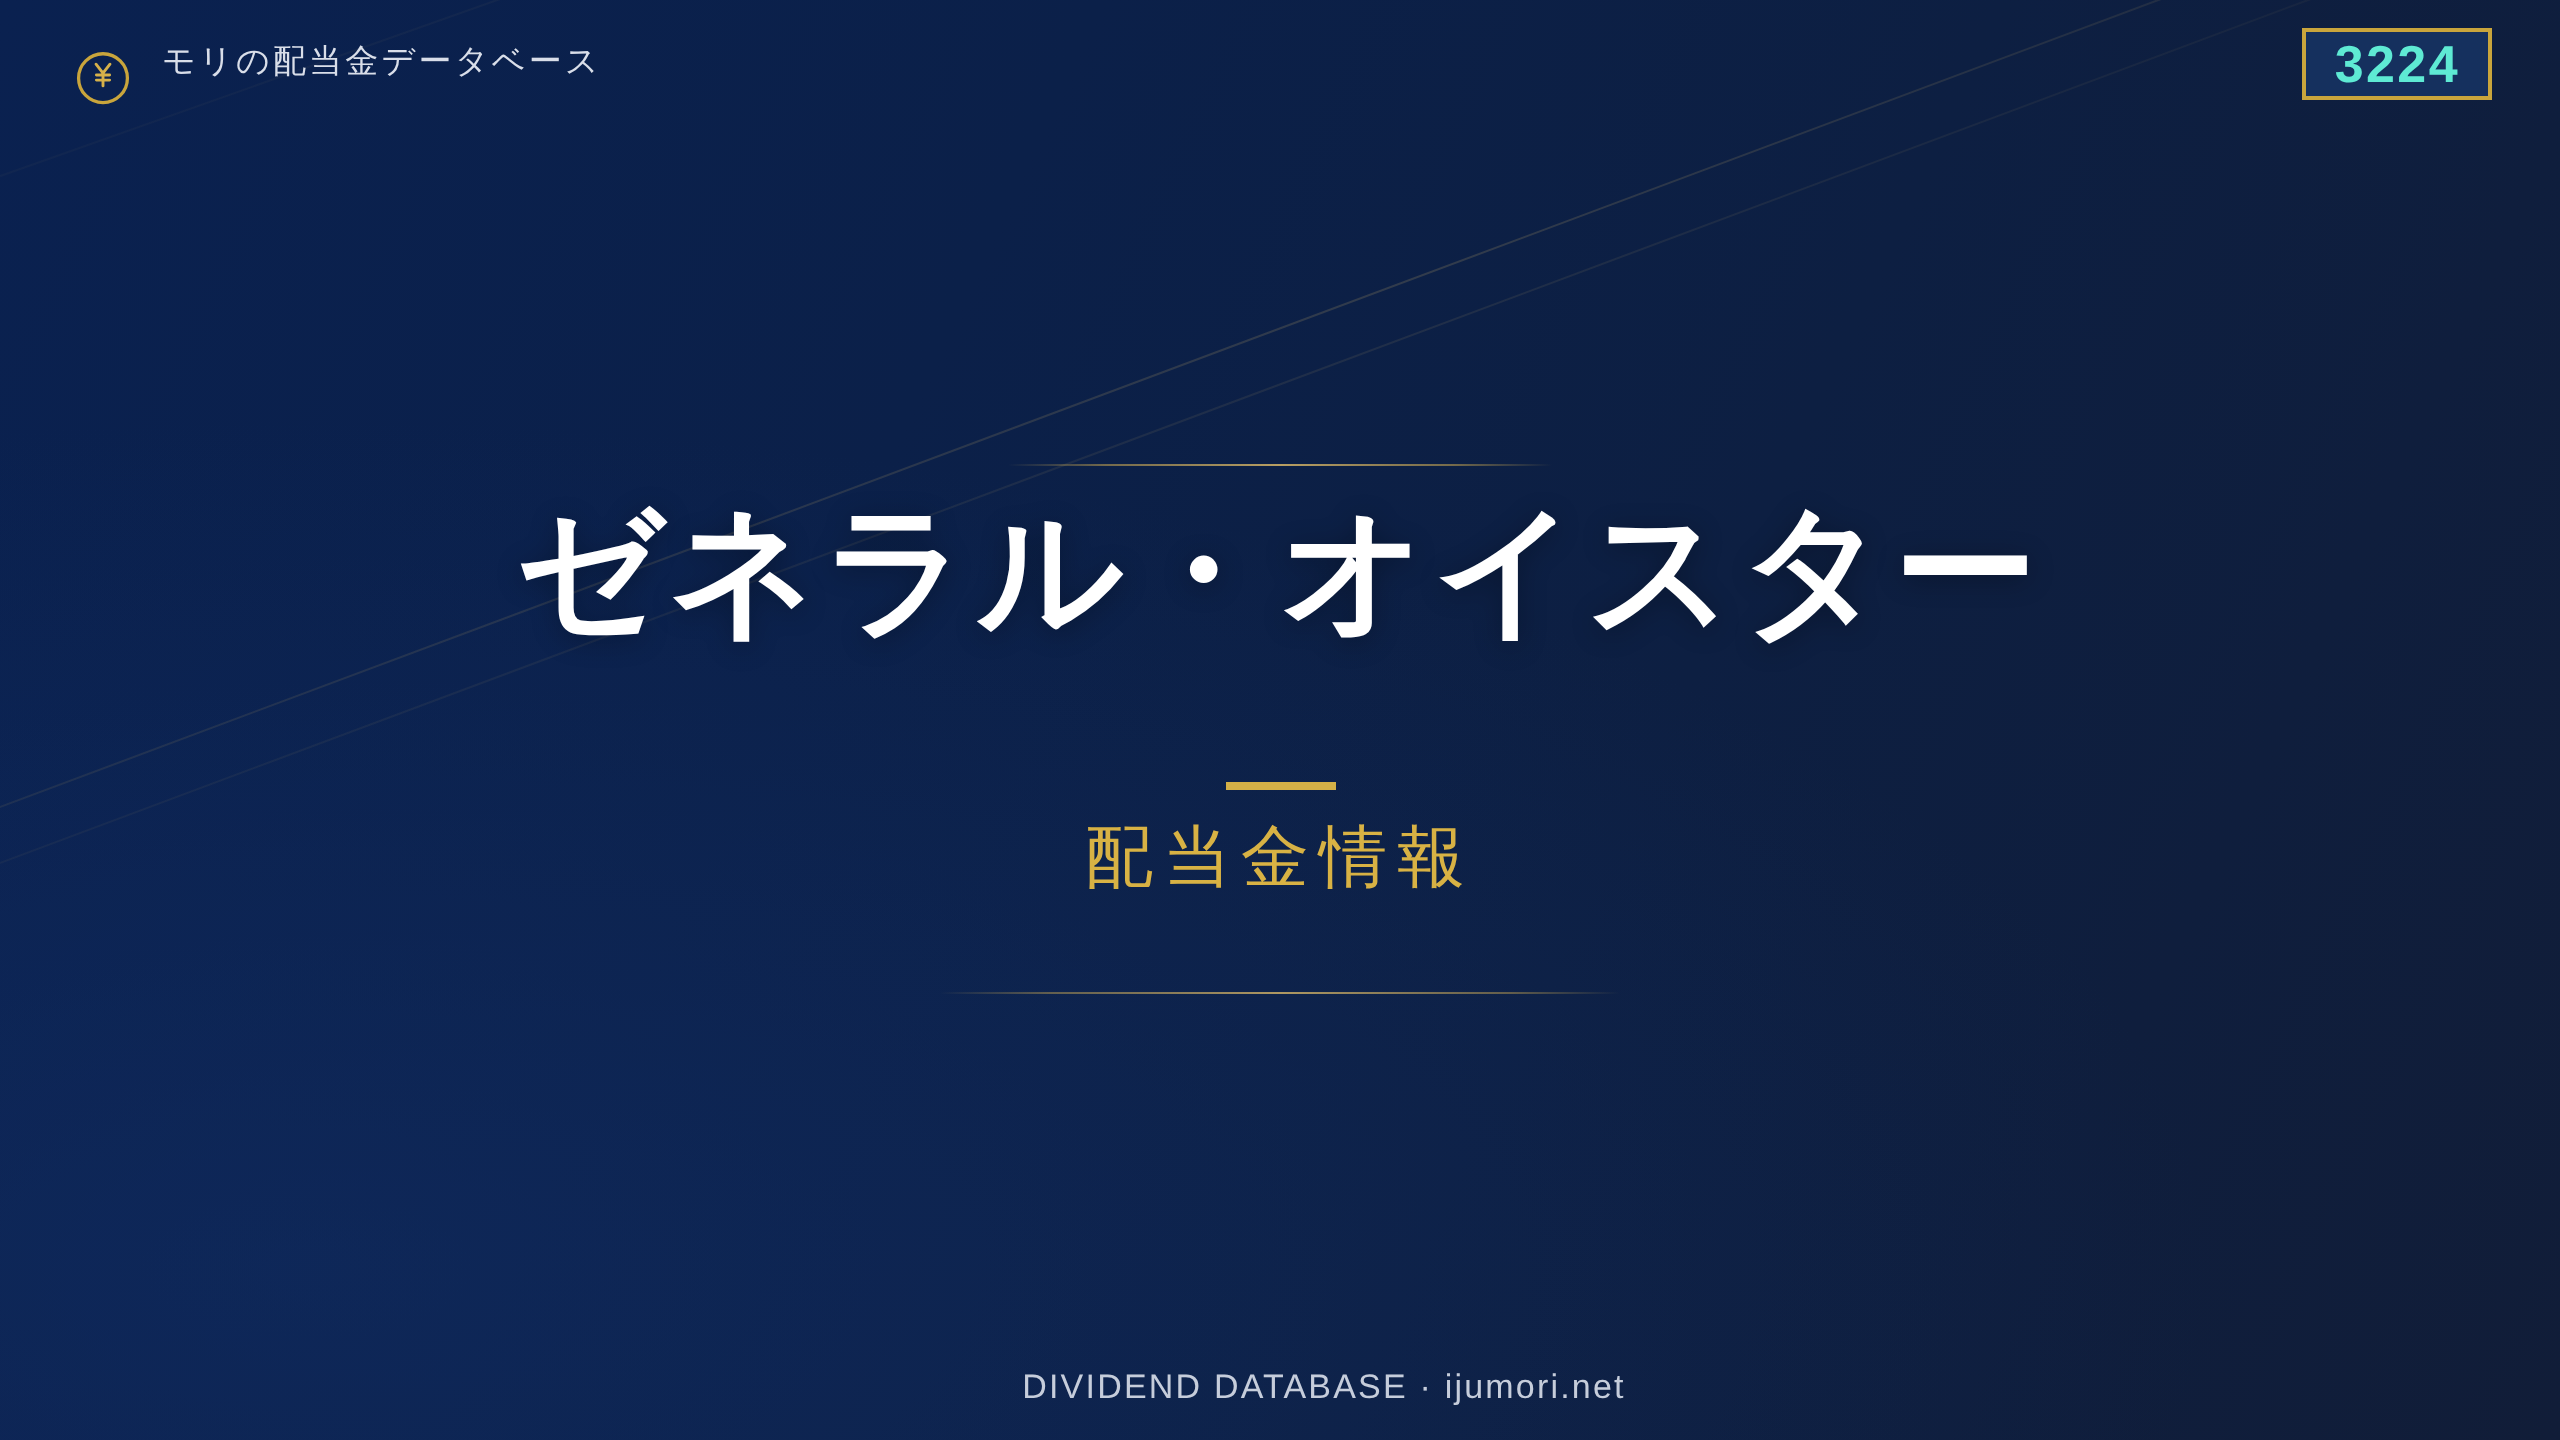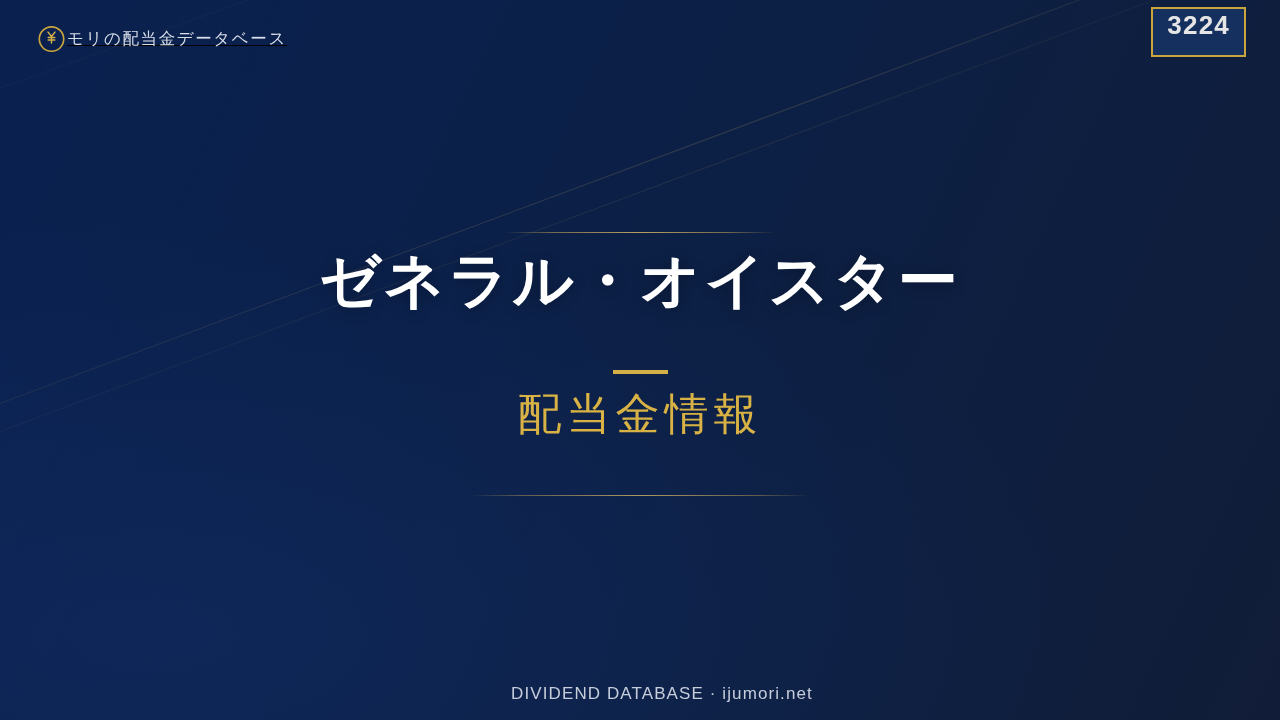--- a/index.html
+++ b/index.html
@@ -55,46 +55,46 @@
     top: 0; left: 0; right: 0;
     height: 88px;
     display: flex;
     align-items: center;
     justify-content: space-between;
     padding: 0 34px 0 36px;
     box-sizing: border-box;
   }
   .brand {
     display: flex;
-    align-items: center;
+    align-items: flex-start;
+    gap: 14px;
     margin-top: -12px;
-    text-decoration: underline;
   }
   .brand-mark {
     width: 31px;
     height: 31px;
     flex: 0 0 31px;
     display: block;
   }
   .brand-name {
     color: #d9dee9;
     font-size: 16.5px;
     letter-spacing: 1.6px;
     white-space: nowrap;
     line-height: 1;
   }
 
   .ticker-badge {
     margin-top: -24px;
     min-width: 74px;
-    padding: 3px 14px 16px;
+    padding: 3px 14px 1px;
     box-sizing: border-box;
     border: 2px solid #c9a53c;
     background: #15305e;
-    color: #e5e5e5;
+    color: #5eead4;
     font-size: 26px;
     font-weight: bold;
     letter-spacing: 1.2px;
     text-align: center;
     line-height: 1.05;
   }
 
   
   .center {
     position: absolute;
@@ -111,38 +111,38 @@
     background: linear-gradient(90deg,
         rgba(201,167,80,0) 0%,
         rgba(201,167,80,0.55) 18%,
         rgba(214,181,104,0.85) 50%,
         rgba(201,167,80,0.55) 82%,
         rgba(201,167,80,0) 100%);
   }
   .company-title {
     margin-top: 16px;
     color: #ffffff;
-    font-size: 60px;
+    font-size: 72px;
     font-weight: bold;
     letter-spacing: 3px;
     line-height: 1.05;
     text-align: center;
     white-space: nowrap;
     text-shadow: 0 2px 14px rgba(0,0,0,0.30);
   }
   .gold-dash {
     margin-top: 18px;
     width: 55px;
     height: 4px;
     background: #d4b047;
   }
   .subtitle {
     margin-top: 16px;
     color: #d8b244;
-    font-size: 44px;
+    font-size: 34px;
     font-weight: normal;
     letter-spacing: 5px;
     line-height: 1.1;
     text-align: center;
     white-space: nowrap;
   }
   .rule-bottom {
     margin-top: 20px;
     width: 340px;
     height: 1px;

